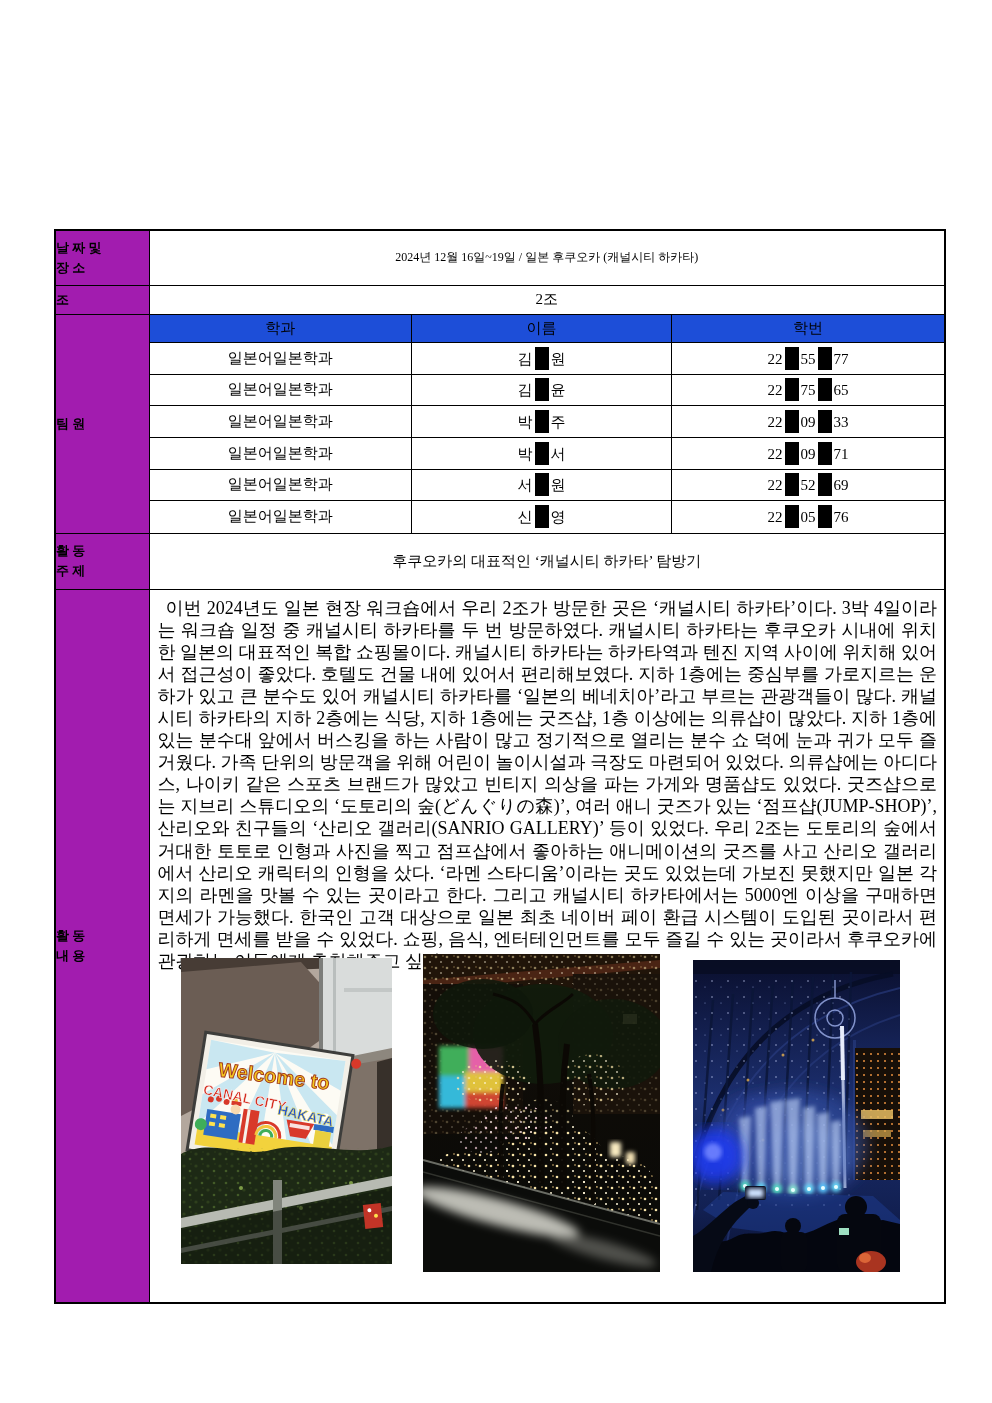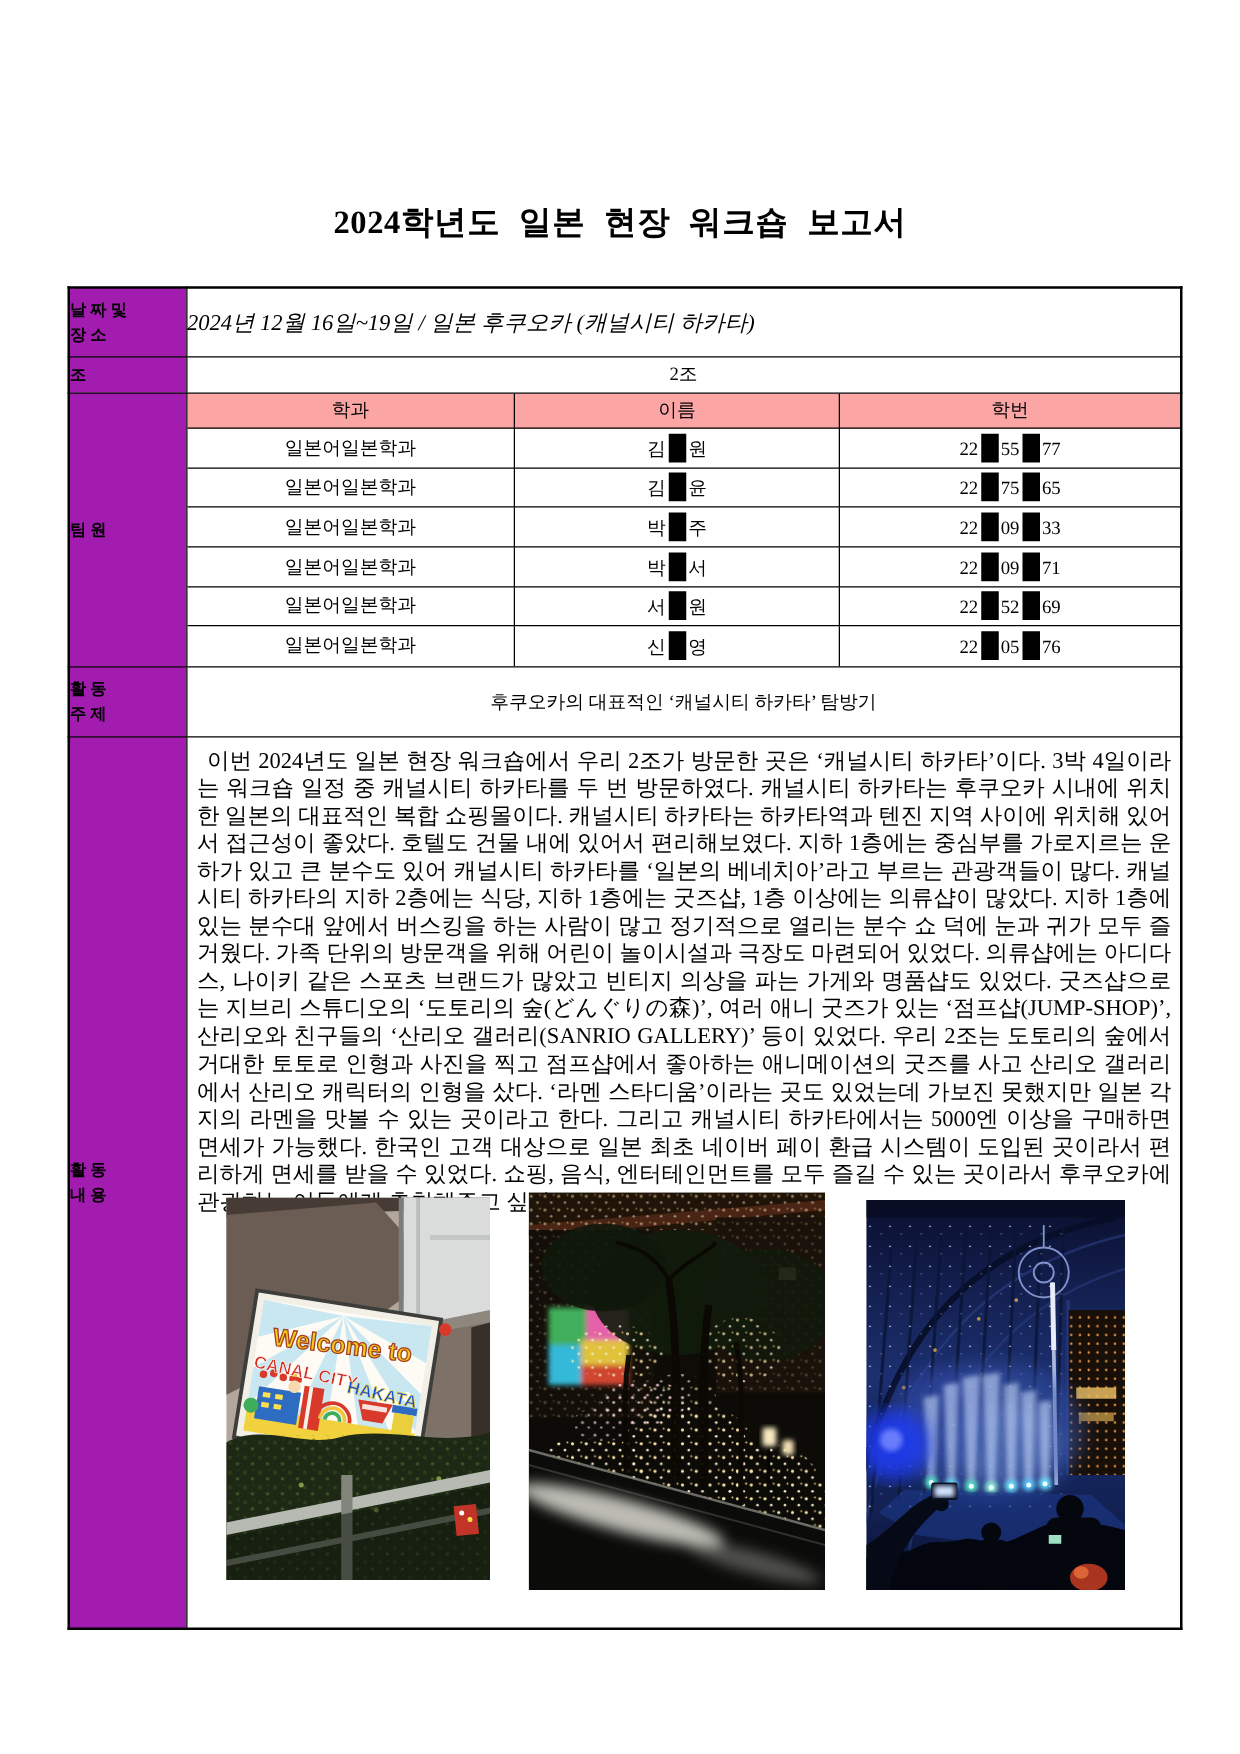--- a/index.html
+++ b/index.html
@@ -22,31 +22,31 @@
   table.outer > tbody > tr > td { border:1.6px solid #000; padding:0; }
   table.outer > tbody > tr > th {
     background:#a21caf; font-weight:bold; font-size:13px;
     text-align:left; vertical-align:middle; line-height:20px;
   }
   tr.r-date    { height:55px; }
   tr.r-group   { height:29px; }
   tr.r-team    { height:218px; }
   tr.r-topic   { height:56px; }
   tr.r-content { height:714px; }
-  td.v-center { font-size:18px; vertical-align:middle;font-style:italic; }
+  td.v-center { text-align:center; font-size:12px; vertical-align:middle; }
   td.v-left   { text-align:center; font-size:15px; vertical-align:middle; padding-left:9px; }
   td.team-cell { padding:0; vertical-align:top; }
   table.inner {
     width:100%; height:218px; border-collapse:collapse; table-layout:fixed;
   }
   table.inner th, table.inner td {
     border:1.6px solid #000; font-size:15px; font-weight:normal;
     text-align:center; vertical-align:middle; padding:0;
   }
-  table.inner thead th { background:#fca5a5; }
+  table.inner thead th { background:#1d4ed8; }
   table.inner thead tr { height:28px; }
   table.inner tbody tr { height:31.5px; }
   table.inner tr > *:first-child { border-left:none; }
   table.inner tr > *:last-child  { border-right:none; }
   table.inner thead tr > * { border-top:none; }
   table.inner tbody tr:last-child > * { border-bottom:none; }
   .redact {
     display:inline-block; width:14px; height:23px; background:#000;
     vertical-align:-6px; margin:0 2px;
   }
@@ -59,21 +59,20 @@
   .photo-1 { left:31px;  top:368px; }
   .photo-2 { left:273px; top:364px; }
   .photo-3 { left:543px; top:370px; }
   svg text.signfont { font-family:"Liberation Sans","DejaVu Sans",sans-serif; }
 </style>
 </head>
 <body>
 
 <div class="page">
 
-  <h1 class="title">2024학년도 일본 현장 워크숍 보고서</h1>
 
   <table class="outer">
     <colgroup>
         <col style="width:94px">
         <col>
       </colgroup>
     <tbody>
       <tr class="r-date">
         <th>
           <div>날 짜 및</div>

